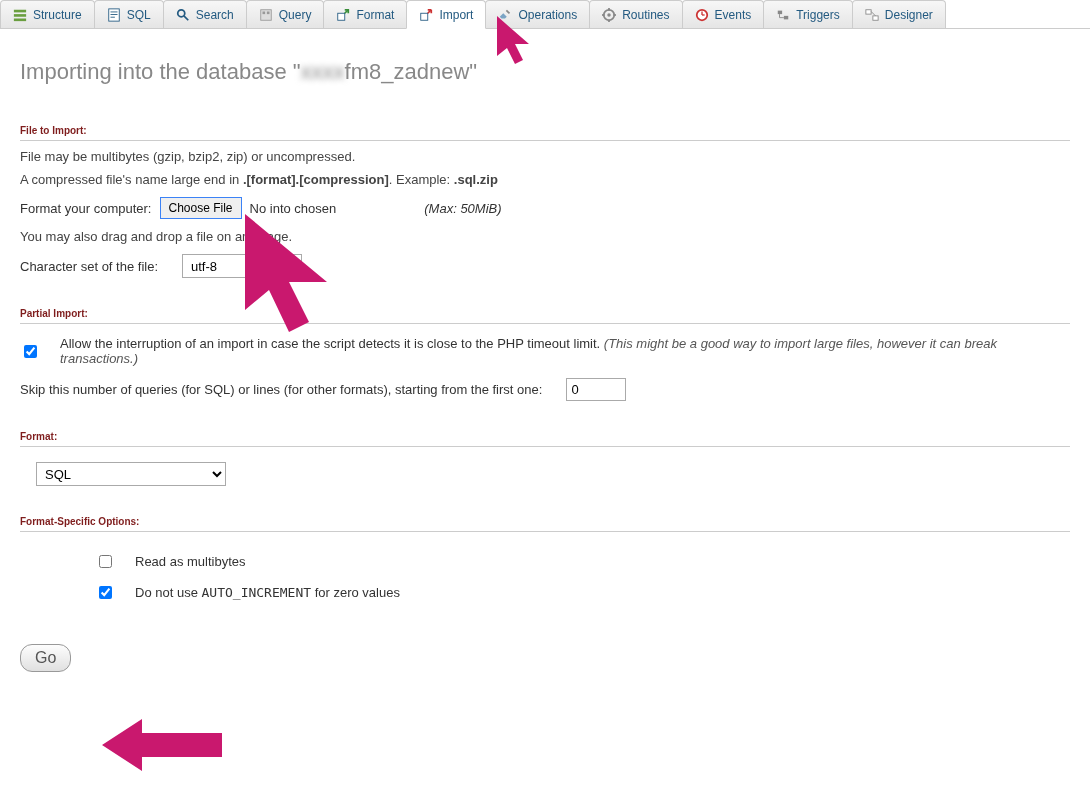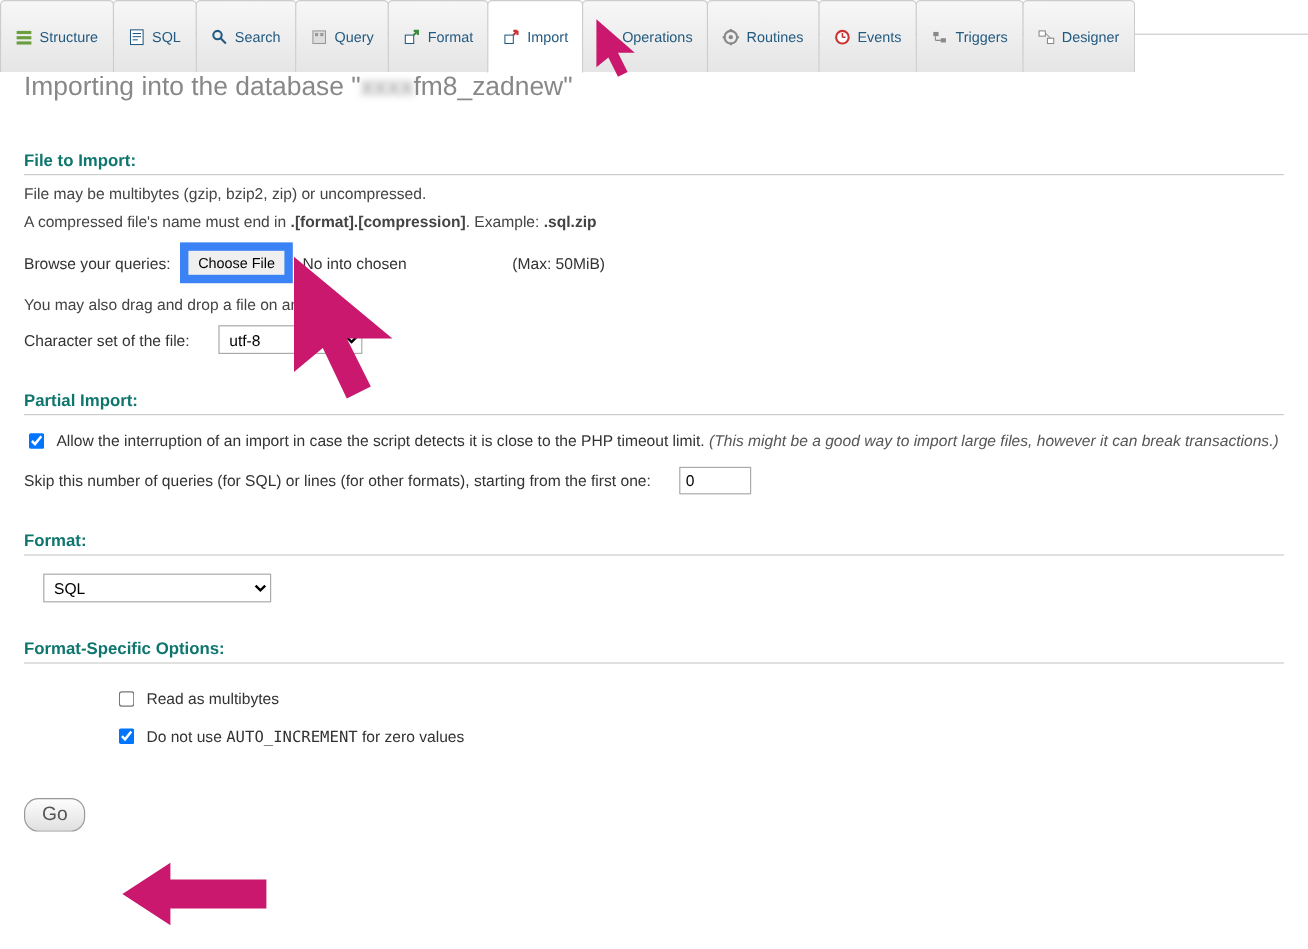--- a/index.html
+++ b/index.html
@@ -1,36 +1,36 @@
 <!DOCTYPE html>
 <html><head>
 <meta charset="utf-8">
 <style>
   html,body{margin:0;padding:0;font-family:Arial,Helvetica,sans-serif;background:#fff;color:#333;font-size:13px;}
   body{width:1090px;height:791px;position:relative;overflow:hidden;}
   
   .tabbar{display:flex;border-bottom:1px solid #ccc;height:28px;background:#fff;}
-  .tab{display:flex;align-items:center;padding:16px 12px;border:1px solid #ccc;border-bottom:none;border-top-left-radius:4px;border-top-right-radius:4px;background:linear-gradient(#f7f7f7,#e5e5e5);color:#235a81;font-size:12px;cursor:pointer;height:27px;margin-right:-1px;}
+  .tab{display:flex;align-items:center;padding:0 12px;border:1px solid #ccc;border-bottom:none;border-top-left-radius:4px;border-top-right-radius:4px;background:linear-gradient(#f7f7f7,#e5e5e5);color:#235a81;font-size:12px;cursor:pointer;height:27px;margin-right:-1px;}
   .tab.active{background:#fff;border-bottom:1px solid #fff;z-index:2;}
   .tab-icon{width:14px;height:14px;margin-right:6px;flex-shrink:0;}
   .content{padding:0 20px;}
   h2.page-title{font-size:22px;font-weight:normal;color:#888;margin:30px 0 40px 0;}
   .blur{filter:blur(3px);}
-  .section-label{font-size:14px;font-weight:bold;color:#0f766e;border-bottom:1px solid #ccc;padding-bottom:4px;margin-top:30px;}
+  .section-label{font-size:10px;font-weight:bold;color:#7f1d1d;border-bottom:1px solid #ccc;padding-bottom:4px;margin-top:30px;}
   .hint{color:#444;margin:8px 0;}
   .strong{font-weight:bold;}
   .row{display:flex;align-items:center;gap:8px;margin:10px 0;}
   select,input[type="text"],input[type="number"]{border:1px solid #aaa;background:#fff;padding:3px 4px;font-size:13px;margin-left:16px;}
   select{height:24px;}
-  .file-btn{border:7px solid #3b82f6;background:#efefef;padding:3px 8px;font-size:12px;cursor:pointer;}
+  .file-btn{border:1px solid #3b82f6;background:#efefef;padding:3px 8px;font-size:12px;cursor:pointer;}
   .go-btn{border:1px solid #999;border-radius:12px;background:linear-gradient(#fdfdfd,#e0e0e0);padding:4px 14px;font-size:16px;color:#555;cursor:pointer;margin-top:30px;}
   .italic{font-style:italic;color:#555;}
   .small-caps{font-variant:small-caps;font-family:monospace;}
   .indented{margin-left:75px;}
-  .checkbox-row{display:flex;align-items:center;gap:7px;margin:12px 0;}
+  .checkbox-row{display:flex;align-items:center;gap:20px;margin:12px 0;}
   input[type="checkbox"]{width:13px;height:13px;}
   
   .cursor-overlay{position:absolute;pointer-events:none;}
   .arrow-overlay{position:absolute;pointer-events:none;}
 </style>
 </head>
 <body>
 
 <div class="tabbar" id="tabbar">
     <div class="tab">
@@ -128,27 +128,27 @@
 
 <div class="content">
   <h2 class="page-title">
     <span>Importing into the database "</span><span class="blur">xxxx</span><span>fm8_zadnew"</span>
   </h2>
 
   
   <div class="section-label">File to Import:</div>
   <div class="hint">File may be multibytes (gzip, bzip2, zip) or uncompressed.</div>
   <div class="hint">
-    <span>A compressed file's name must end in </span><span class="strong">.[format].[compression]</span><span>. Example: </span><span class="strong">.sql.zip</span>
+    <span>A compressed file's name large end in </span><span class="strong">.[format].[compression]</span><span>. Example: </span><span class="strong">.sql.zip</span>
   </div>
   <div class="row">
-    <span>Browse your queries:</span>
+    <span>Format your computer:</span>
     <button class="file-btn">Choose File</button>
     <span>No into chosen</span>
-    <span style="margin-left:80px;">(Max: 50MiB)</span>
+    <span style="margin-left:80px;font-style:italic;">(Max: 50MiB)</span>
   </div>
   <div class="hint">You may also drag and drop a file on any page.</div>
   <div class="row">
     <span>Character set of the file:</span>
     <select style="width:120px;">
       <option>utf-8</option>
     </select>
   </div>
 
   

